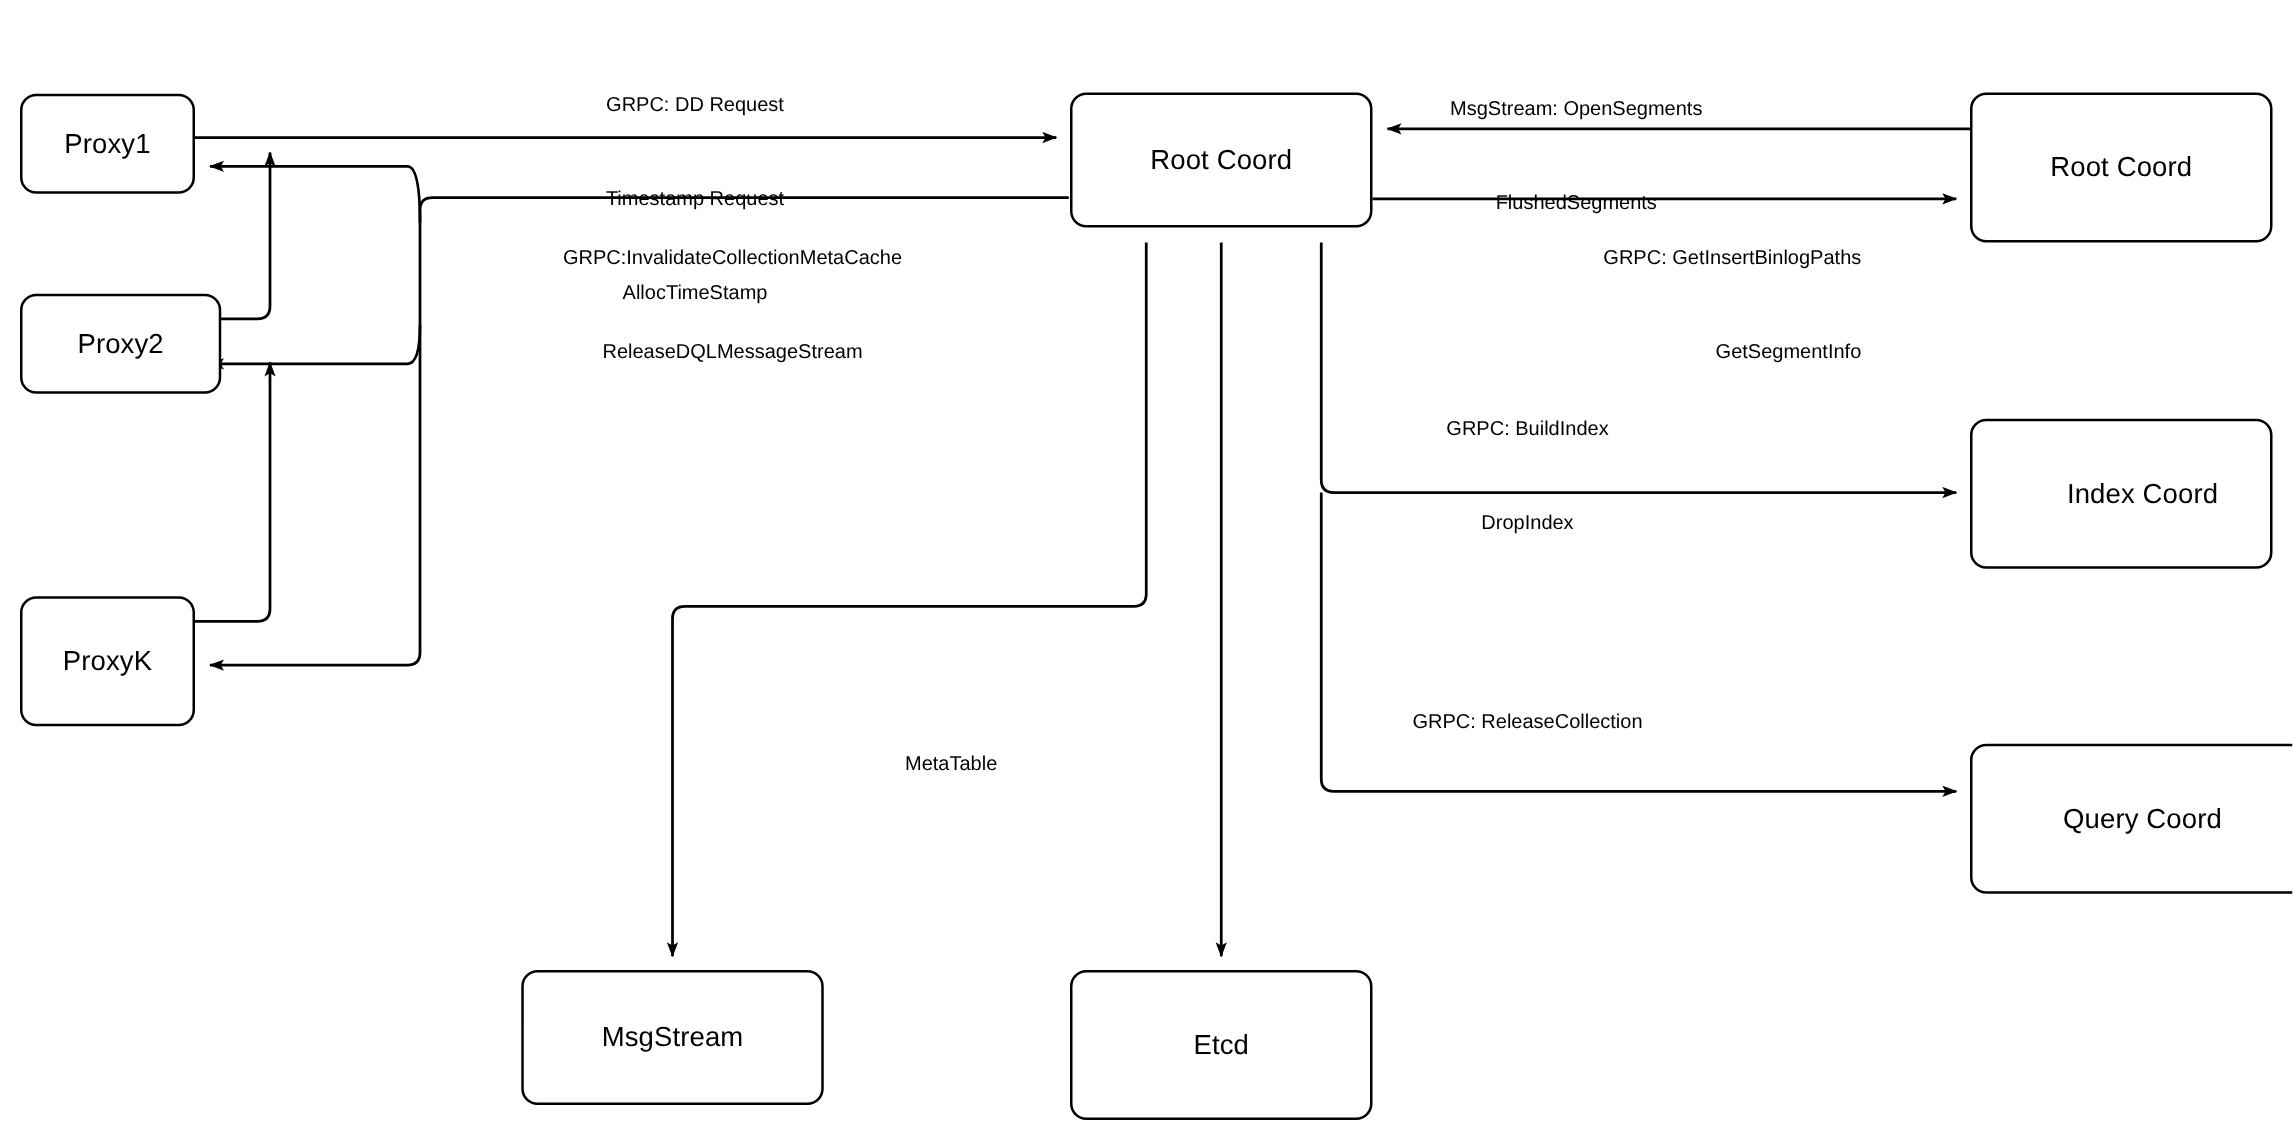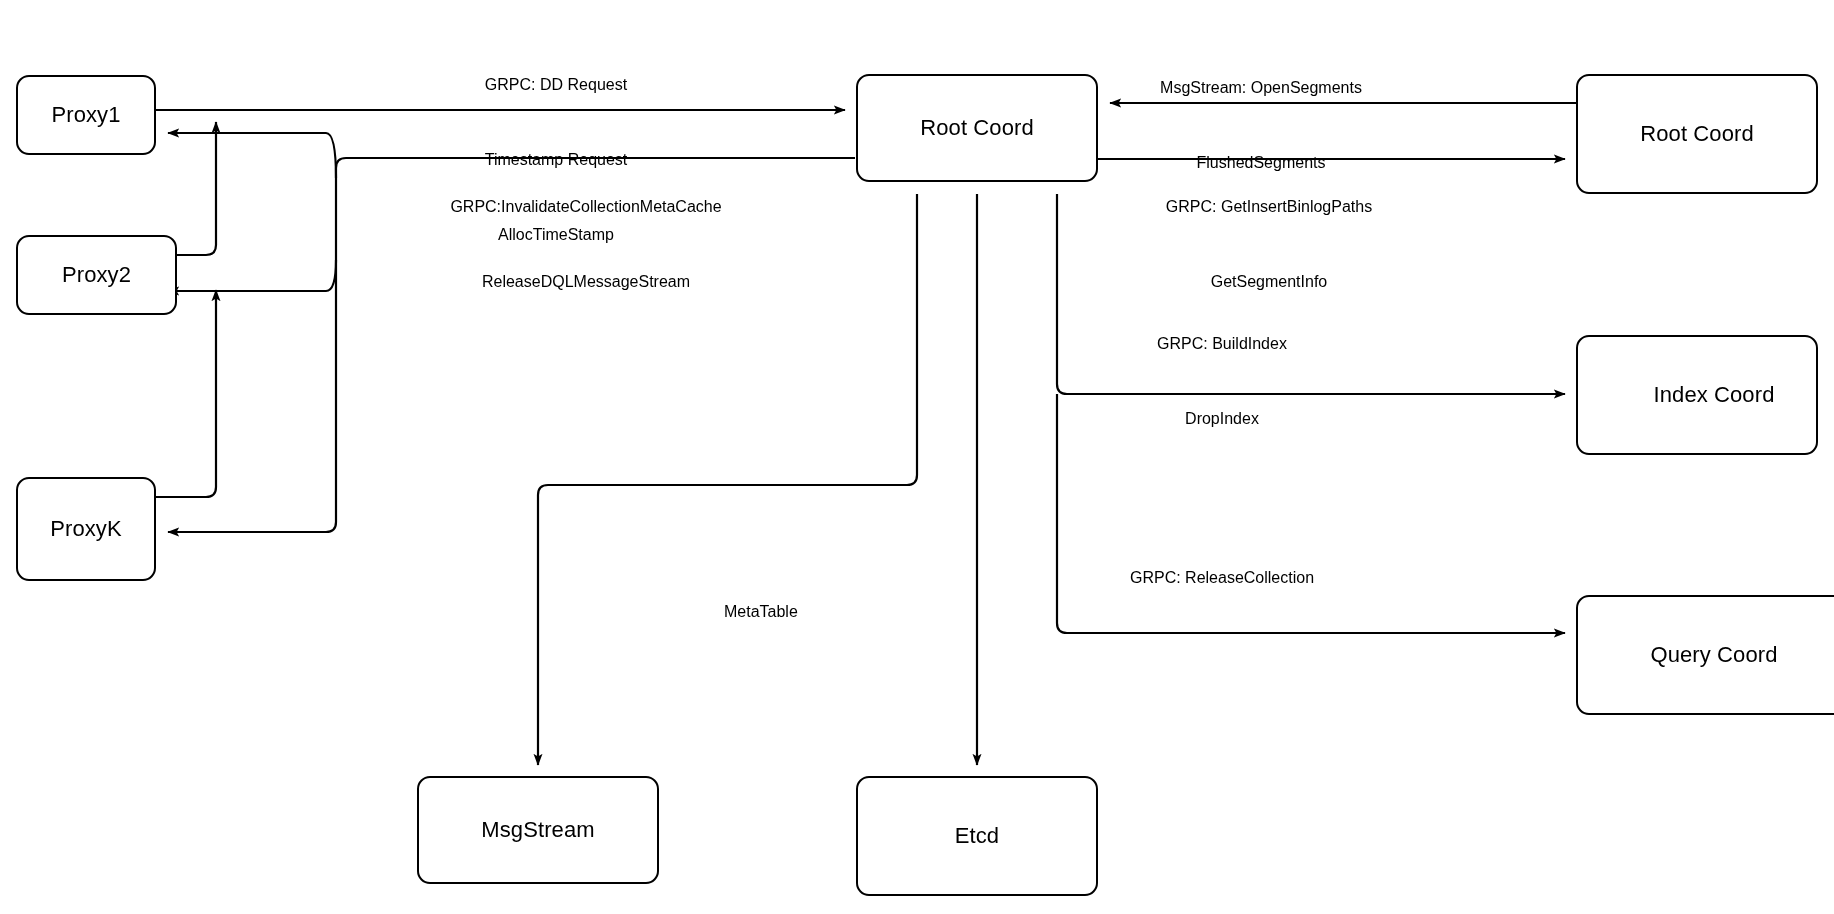--- a/index.html
+++ b/index.html
@@ -133,21 +133,21 @@
   <div class="edge-label lbl-center" style="left:381px; top:144px; width:410px;">
     <div>GRPC:InvalidateCollectionMetaCache</div>
     <div>ReleaseDQLMessageStream</div>
   </div>
 
   <div class="edge-label lbl-center" style="left:1041px; top:25px; width:440px;">
     <div>MsgStream: OpenSegments</div>
     <div>FlushedSegments</div>
   </div>
 
-  <div class="edge-label lbl-center" style="left:1049px; top:144px; width:440px;">
+  <div class="edge-label lbl-center" style="left:1049px; top:144px; width:440px;text-align:right;">
     <div>GRPC: GetInsertBinlogPaths</div>
     <div>GetSegmentInfo</div>
   </div>
 
   <div class="edge-label lbl-center" style="left:1012px; top:281px; width:420px;">
     <div>GRPC: BuildIndex</div>
     <div>DropIndex</div>
   </div>
 
   <div class="edge-label lbl-center" style="left:1012px; top:515px; width:420px;">

